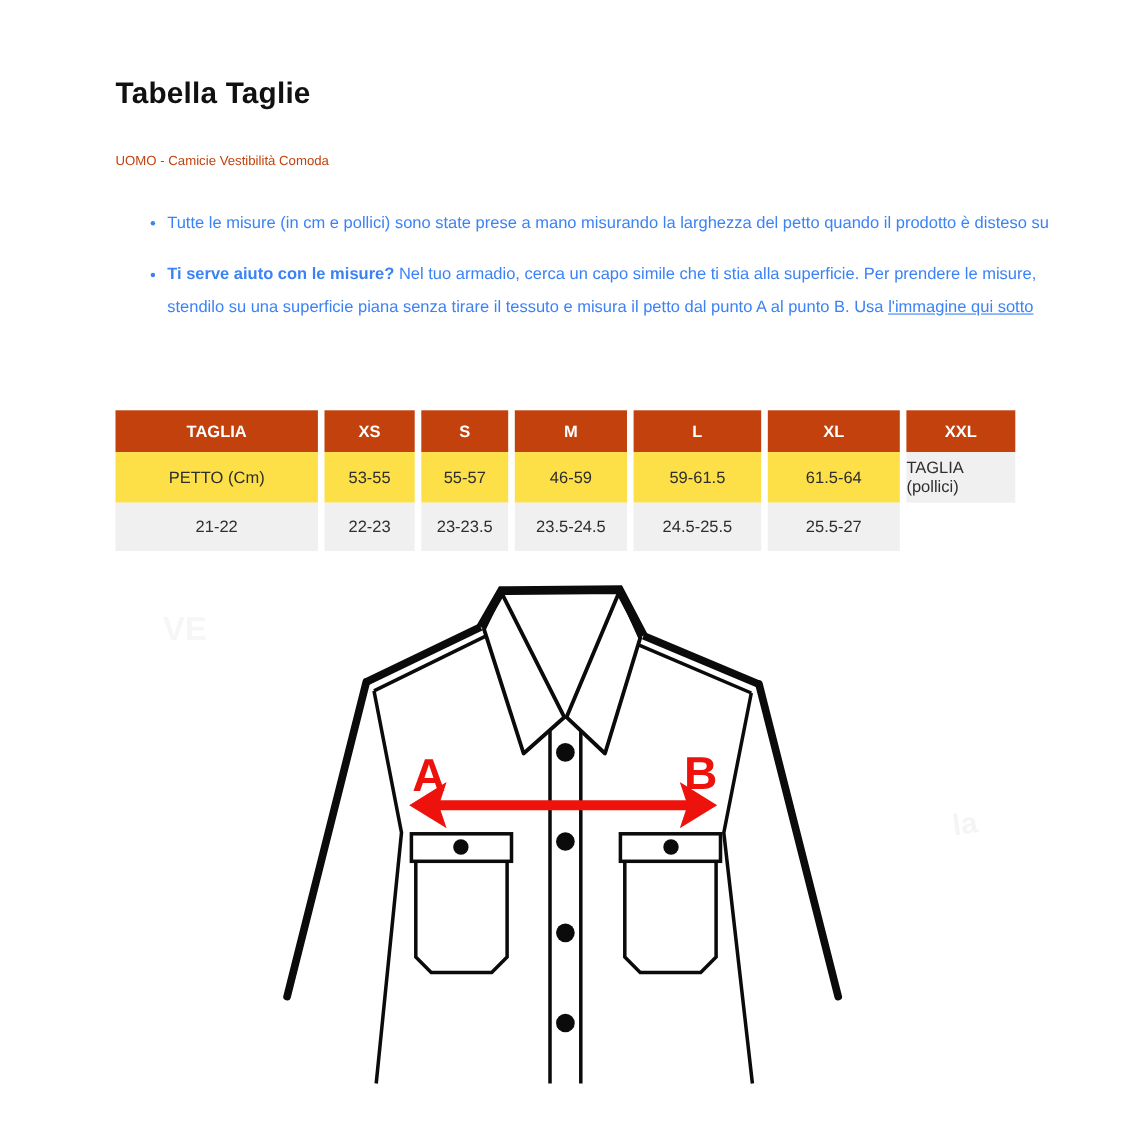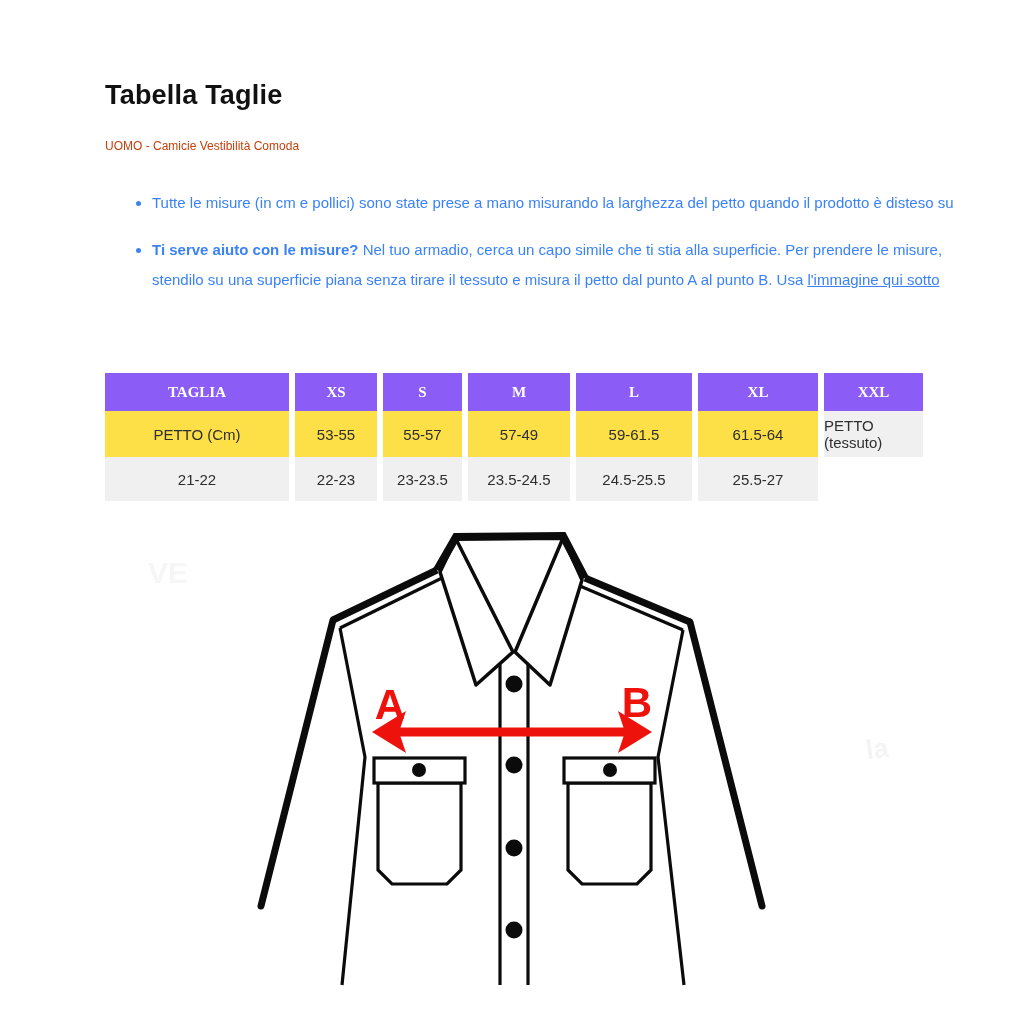--- a/index.html
+++ b/index.html
@@ -5,21 +5,21 @@
   html,body{margin:0;padding:0;background:#ffffff;}
   .page{
     position:relative;
     width:1024px;height:1024px;
     background:#ffffff;
     font-family:"Liberation Sans", sans-serif;
     color:#2b2b2b;
     overflow:hidden;
   }
   .page-title{
-    position:absolute;left:105px;top:80px;margin:0;
+    position:absolute;left:105px;top:70px;margin:0;
     font-size:27px;font-weight:700;color:#111111;letter-spacing:0.2px;
   }
   .page-subtitle{
     position:absolute;left:105px;top:139px;margin:0;
     font-size:12px;color:#c2410c;
   }
   ul.notes{
     position:absolute;left:122px;top:188px;width:810px;
     margin:0;padding:0 0 0 30px;
     font-size:15px;line-height:30px;color:#3b82f6;
@@ -34,21 +34,21 @@
     display:grid;
     grid-template-columns:184px 82px 79px 102px 116px 120px 99px;
     grid-template-rows:38px 46px 44px;
     column-gap:6px;
   }
   .size-table .cell{
     display:flex;align-items:center;justify-content:center;
     font-size:15px;
   }
   .size-table .head{
-    background:#8b5cf6;color:#ffffff;font-weight:700;font-family:Liberation Serif, serif;
+    background:#c2410c;color:#ffffff;font-weight:700;
   }
   .size-table .r1{background:#fde047;color:#2e2e2e;}
   .size-table .r2{background:#f0f0f0;color:#2e2e2e;}
   
   .shirt-wrap{position:absolute;left:230px;top:525px;width:565px;height:465px;}
   .wm{position:absolute;font-weight:700;user-select:none;}
   .wm1{left:148px;top:556px;font-size:30px;color:#f6f6f6;}
   .wm2{left:866px;top:734px;font-size:27px;color:#f4f4f4;transform:rotate(-8deg);}
 </style>
 </head>
@@ -74,25 +74,25 @@
     <div class="cell head">XS</div>
     <div class="cell head">S</div>
     <div class="cell head">M</div>
     <div class="cell head">L</div>
     <div class="cell head">XL</div>
     <div class="cell head">XXL</div>
 
     <div class="cell r1">PETTO (Cm)</div>
     <div class="cell r1">53-55</div>
     <div class="cell r1">55-57</div>
-    <div class="cell r1">57-49</div>
+    <div class="cell r1">46-59</div>
     <div class="cell r1">59-61.5</div>
     <div class="cell r1">61.5-64</div>
 
-    <div class="cell r2">PETTO (tessuto)</div>
+    <div class="cell r2">TAGLIA (pollici)</div>
     <div class="cell r2">21-22</div>
     <div class="cell r2">22-23</div>
     <div class="cell r2">23-23.5</div>
     <div class="cell r2">23.5-24.5</div>
     <div class="cell r2">24.5-25.5</div>
     <div class="cell r2">25.5-27</div>
   </div>
 
   <span class="wm wm1">VE</span>
   <span class="wm wm2">la</span>

